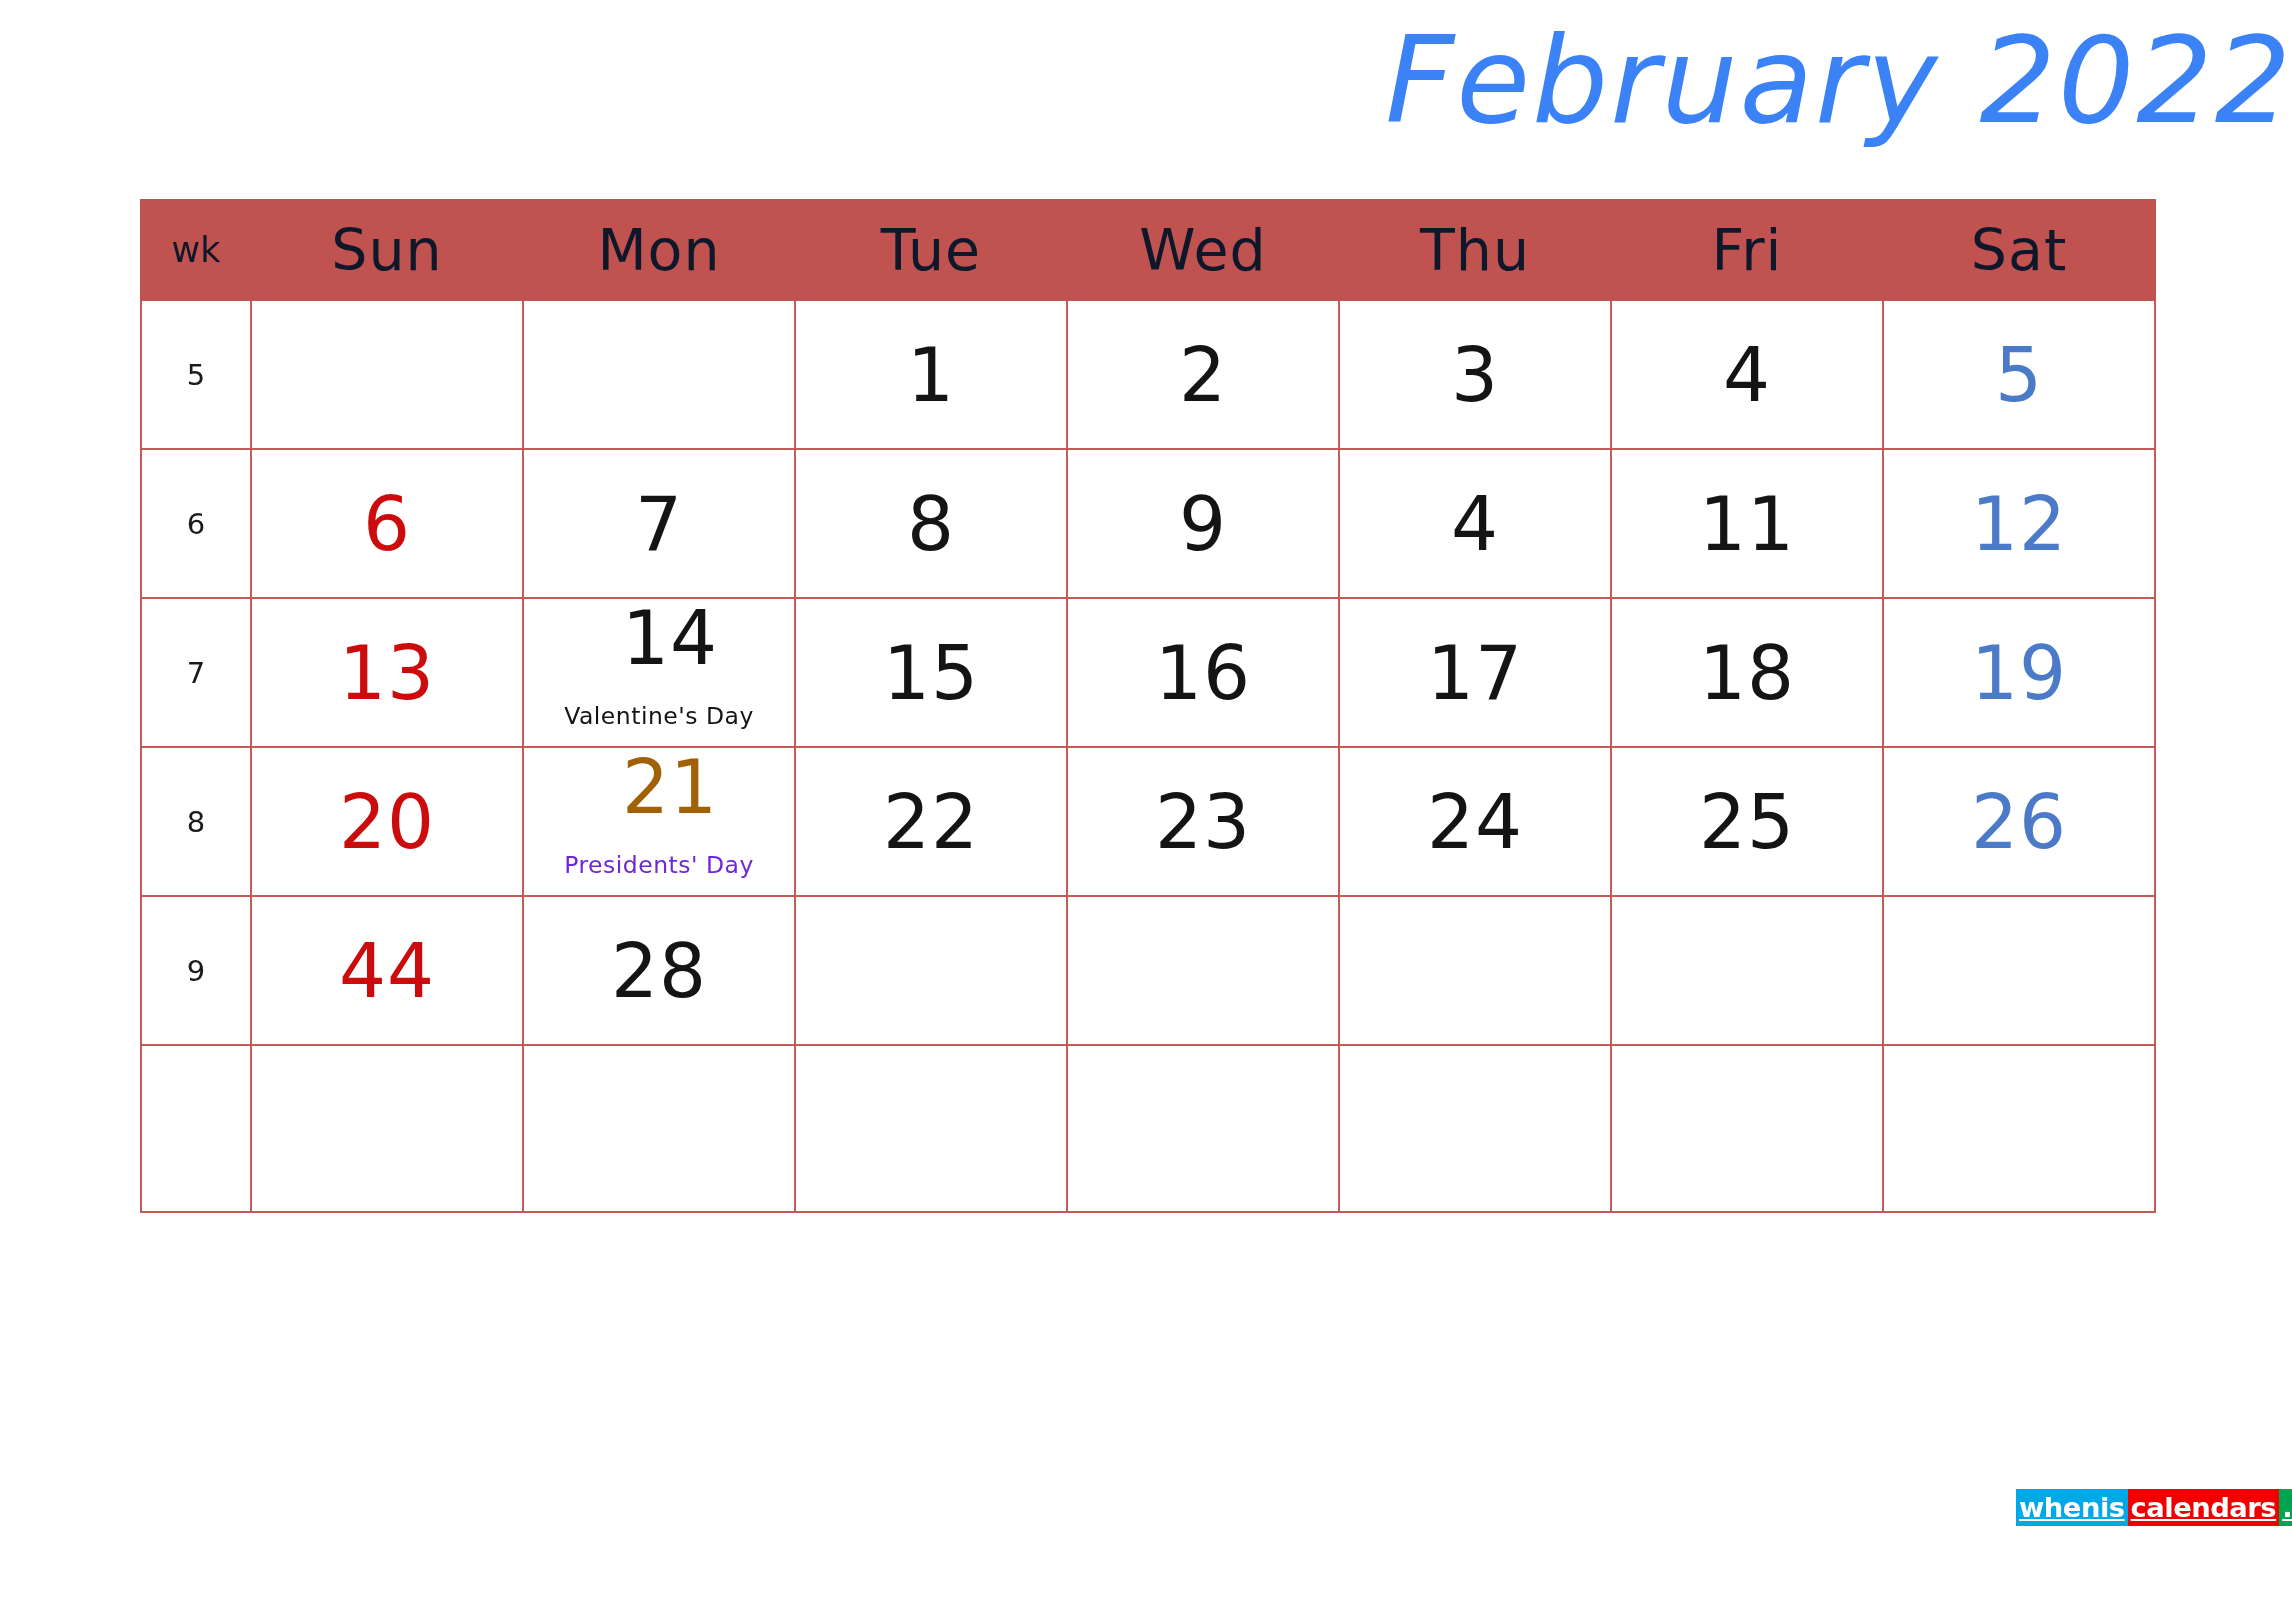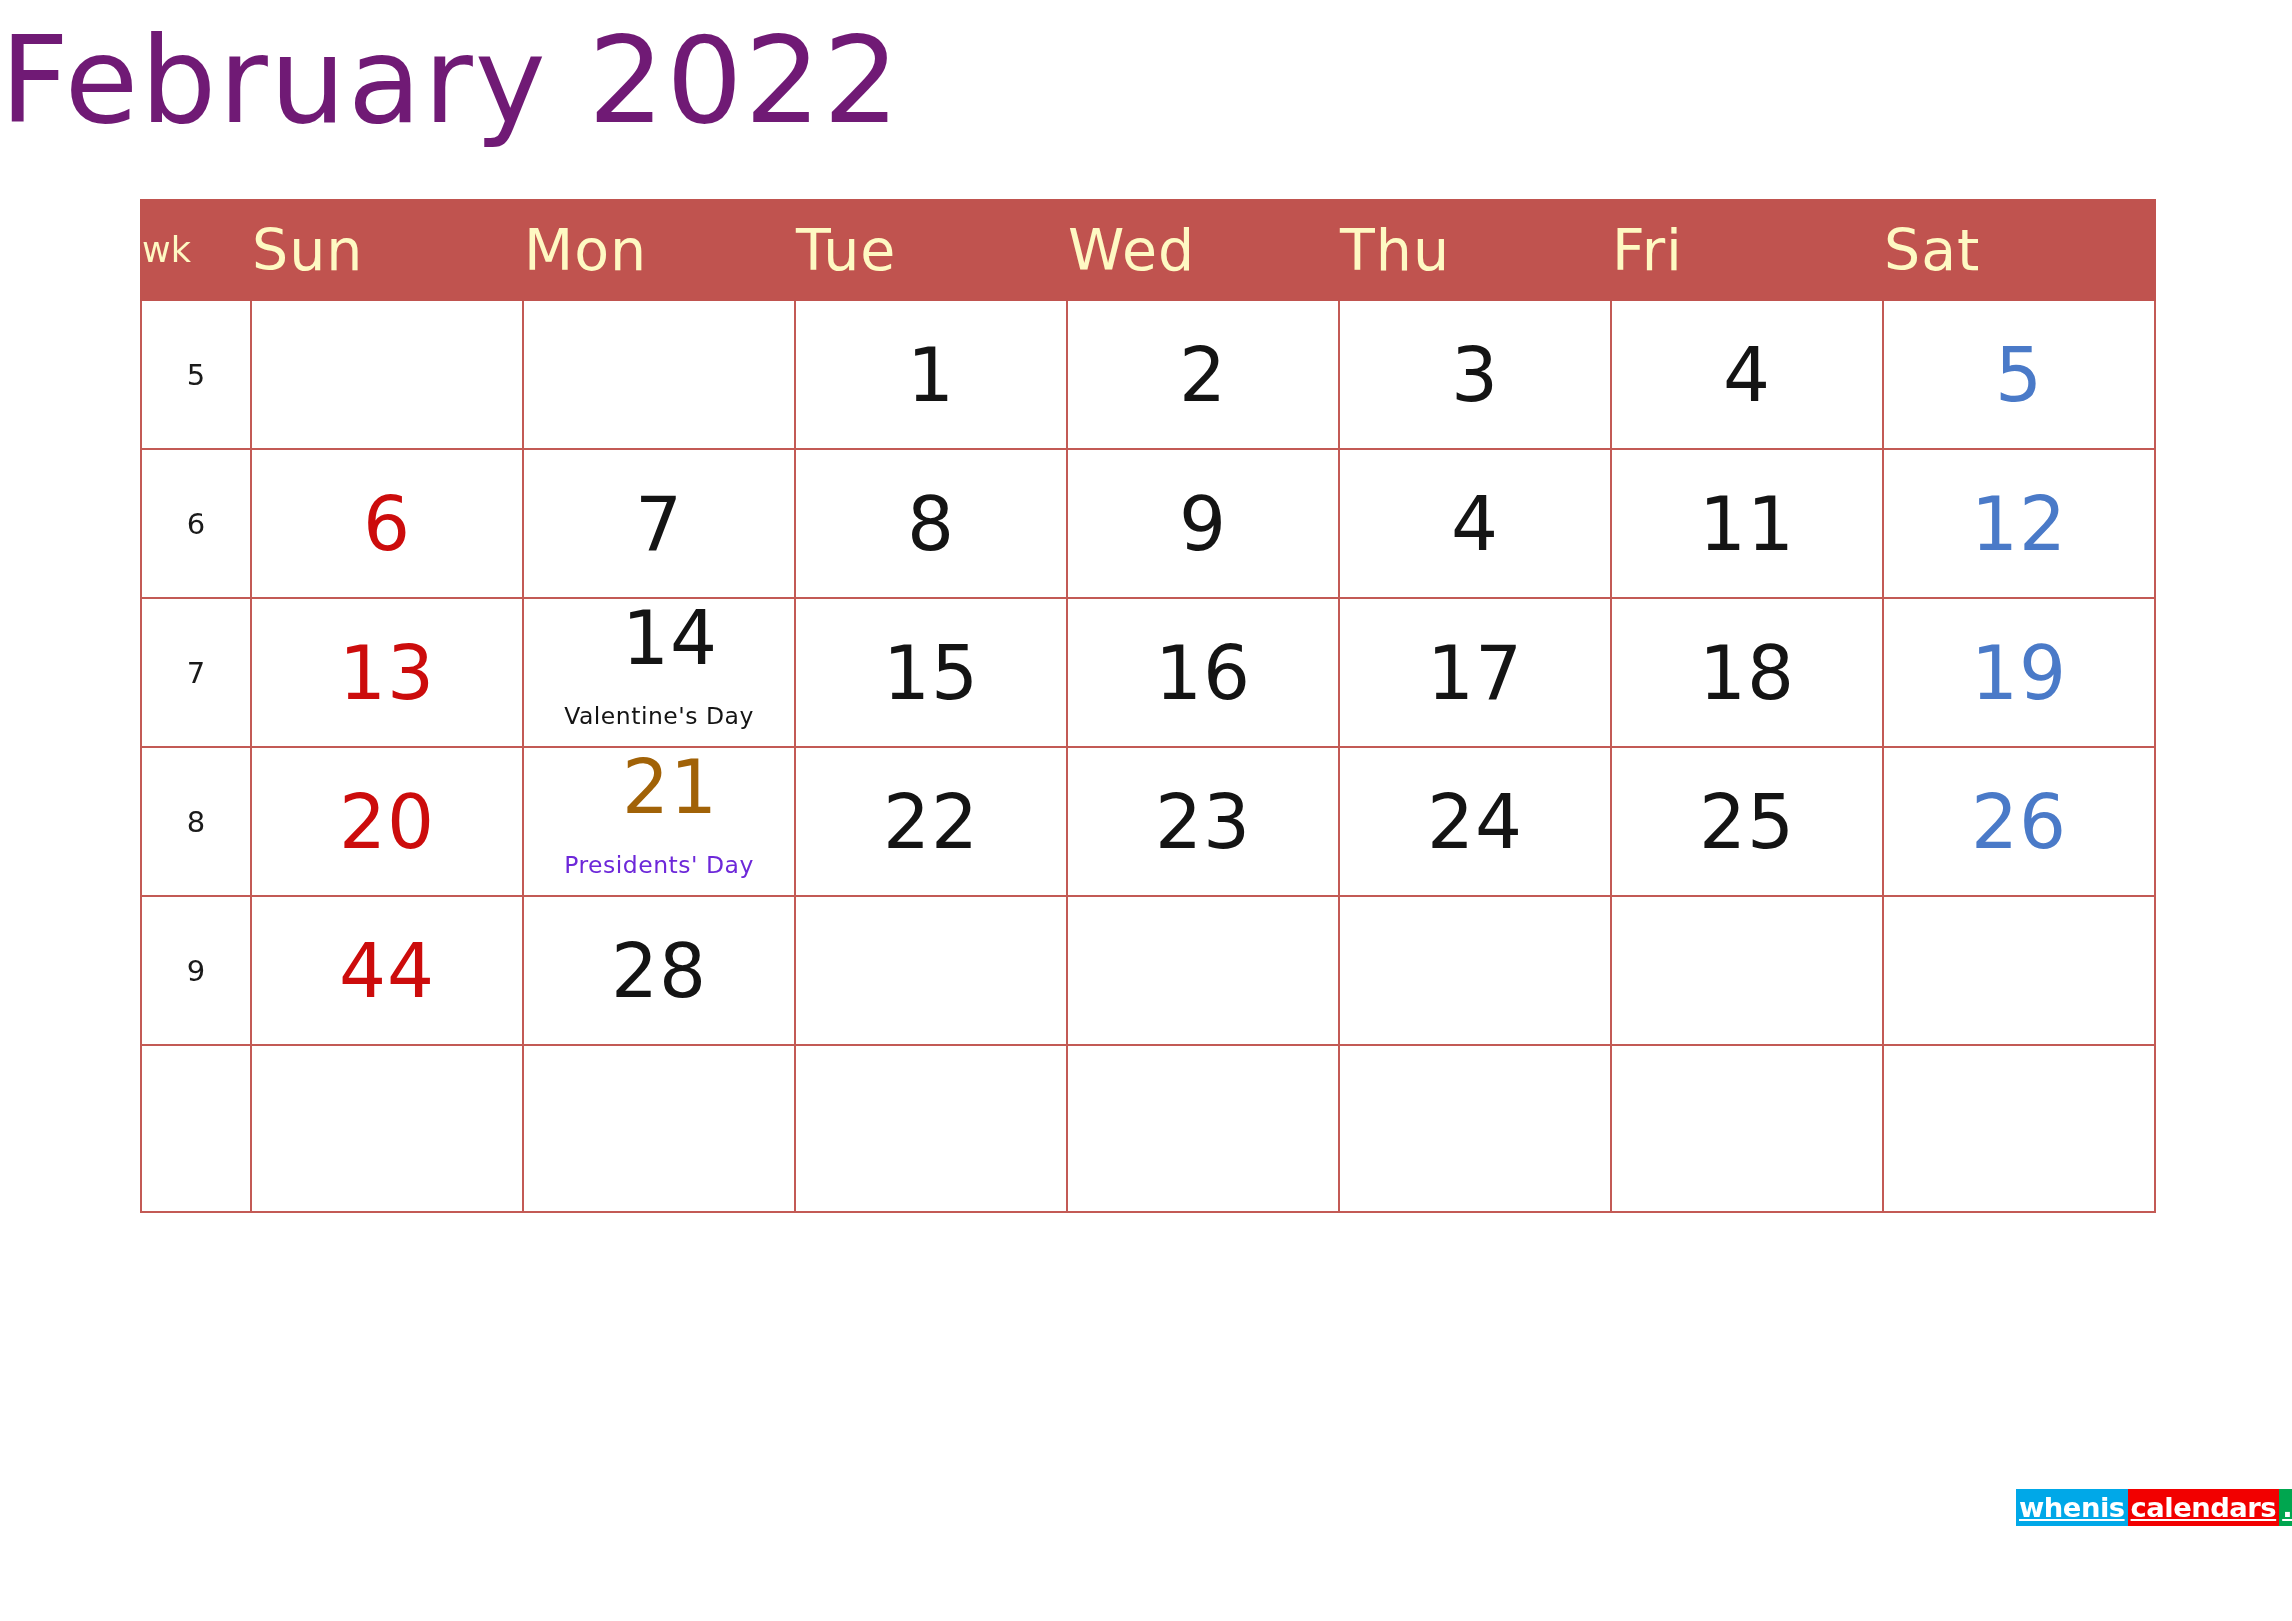--- a/index.html
+++ b/index.html
@@ -15,28 +15,29 @@
     font-family: "DejaVu Sans", sans-serif;
     overflow: hidden;
   }
 
   
   #calendar-title {
     position: absolute;
     left: 0;
     top: 17.6px;
     width: 2293px;
-    text-align: left;
+    text-align: right;
     font-family: "DejaVu Sans", sans-serif;
     font-size: 120px;
     font-weight: 400;
     letter-spacing: 2px;
-    color: #701a75;
+    color: #3b82f6;
     line-height: 1.05;
     white-space: nowrap;
+    font-style: italic;
   }
 
   
   #calendar-grid {
     position: absolute;
     left: 140px;
     top: 199px;
     width: 2016px;
     border-collapse: collapse;
     table-layout: fixed;
@@ -49,26 +50,26 @@
   }
 
   
   col.wk-col   { width: 110px; }
   col.day-col  { width: 272px; }
 
   
   thead th {
     background: #C0534F;
     border-color: #C0534F !important;
-    color: #fef9c3;
+    color: #0f172a;
     height: 98px;
     font-family: "DejaVu Sans", sans-serif;
     font-weight: 400;
     font-size: 57px;
-    text-align: left;
+    text-align: center;
     letter-spacing: 1px;
   }
   thead th.wk-head {
     font-size: 35px;
     letter-spacing: 0px;
   }
 
   
   tbody tr { height: 149px; }
   tbody tr.empty-row { height: 167px; }

